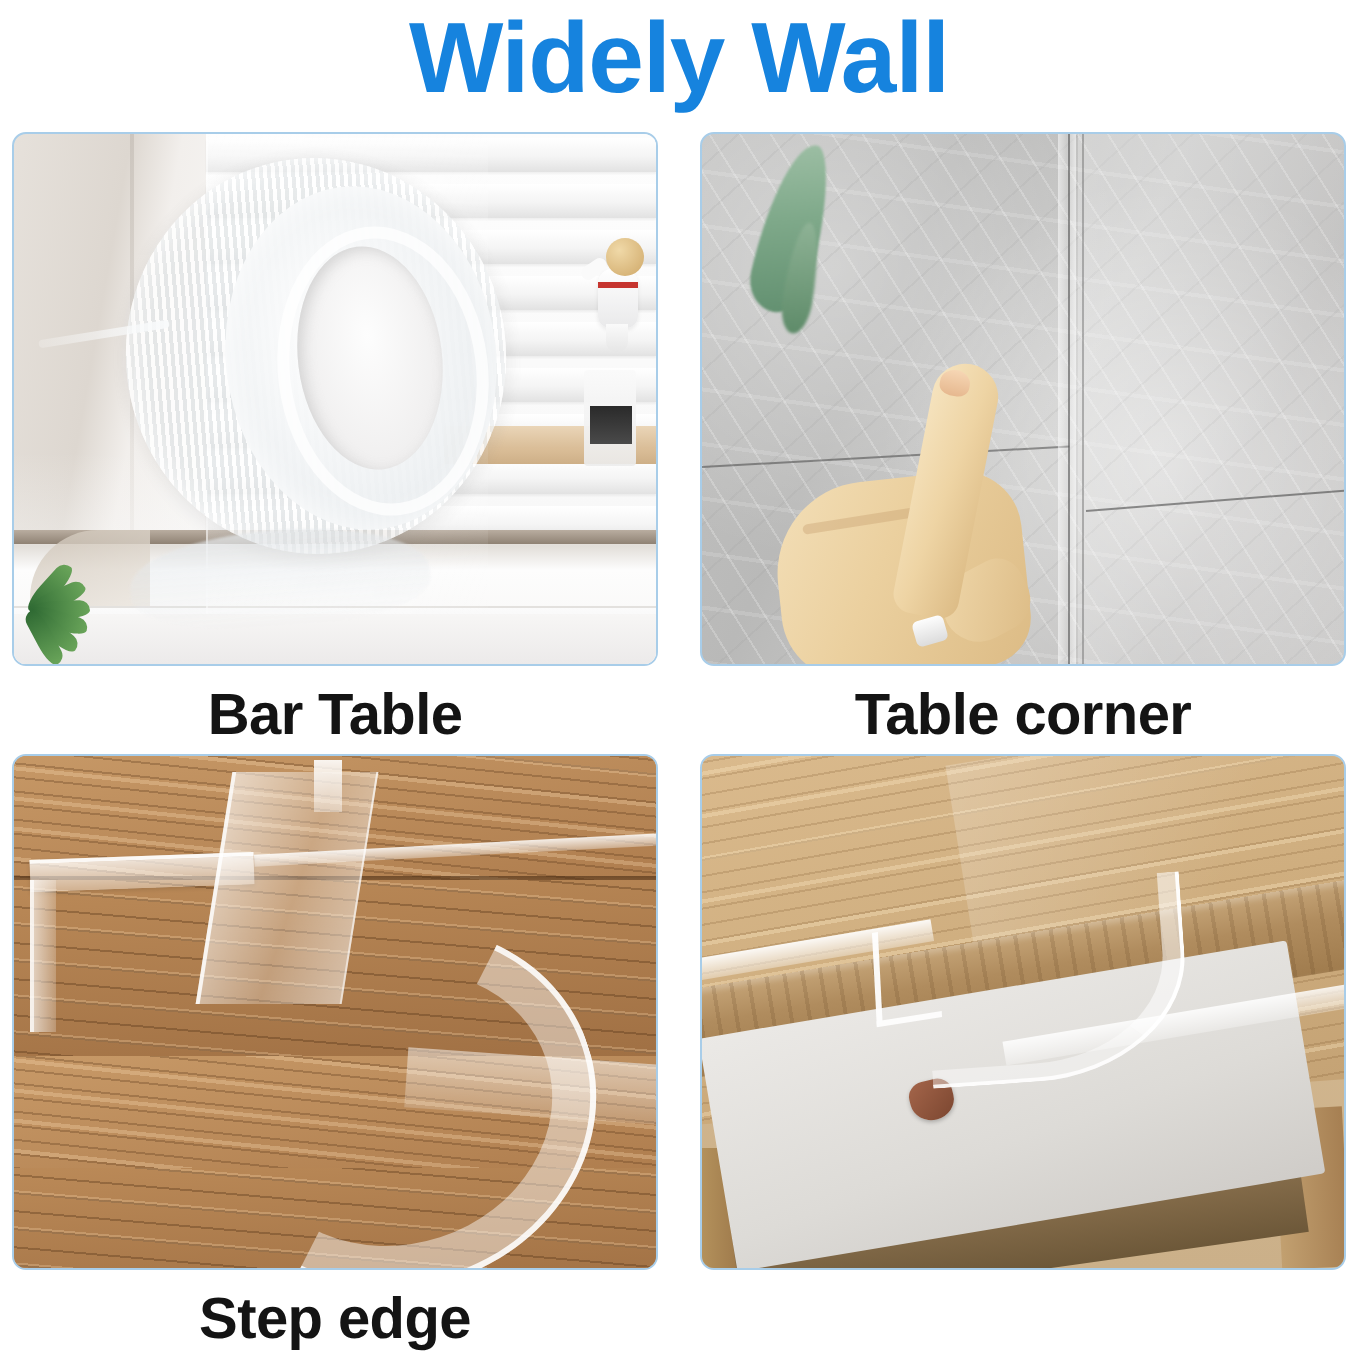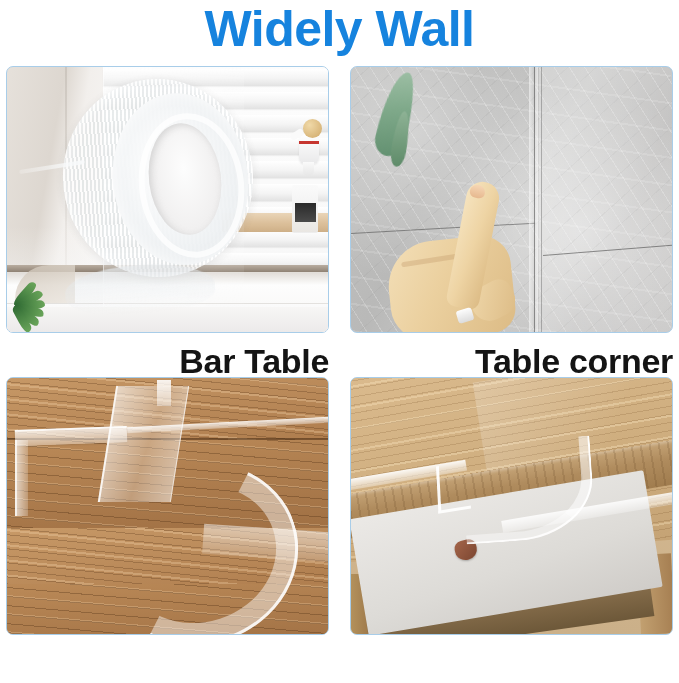--- a/index.html
+++ b/index.html
@@ -56,23 +56,23 @@
     border: 1px solid #a8cde9;
     border-radius: 7px;
     overflow: hidden;
     background: #e9e9e9;
   }
   .cell.c-bl .photo, .cell.c-br .photo { height: 256px; }
 
   .caption {
     margin-top: 9px;
     width: 323px;
-    text-align: right;
+    text-align: center;
     font-family: "Liberation Sans", sans-serif;
-    font-size: 34px;
+    font-size: 29px;
     font-weight: bold;
     color: #141414;
     letter-spacing: -0.3px;
     white-space: nowrap;
   }
 
   
   .p1 {
     background:
       linear-gradient(180deg, rgba(255,255,255,0) 60%, rgba(250,250,250,.9) 100%),
@@ -579,20 +579,21 @@
       <div class="p3-edgeline"></div>
       <div class="p3-tape-flat"></div>
       <div class="p3-tape-flat-drop"></div>
 
       <div class="p3-strip-v"></div>
       <div class="p3-strip-top"></div>
       <div class="p3-curve"></div>
       <div class="p3-curve-hi"></div>
       <div class="p3-curve-tail"></div>
     </div>
+    <div class="caption">Step edge</div>
   </div>
 
   <div class="cell c-br">
     <div class="photo p4">
       <div class="p4-top"></div>
       <div class="p4-sheen"></div>
       <div class="p4-edge"></div>
       <div class="p4-edge-grain"></div>
       <div class="p4-leg-l"></div>
       <div class="p4-leg-r"></div>

